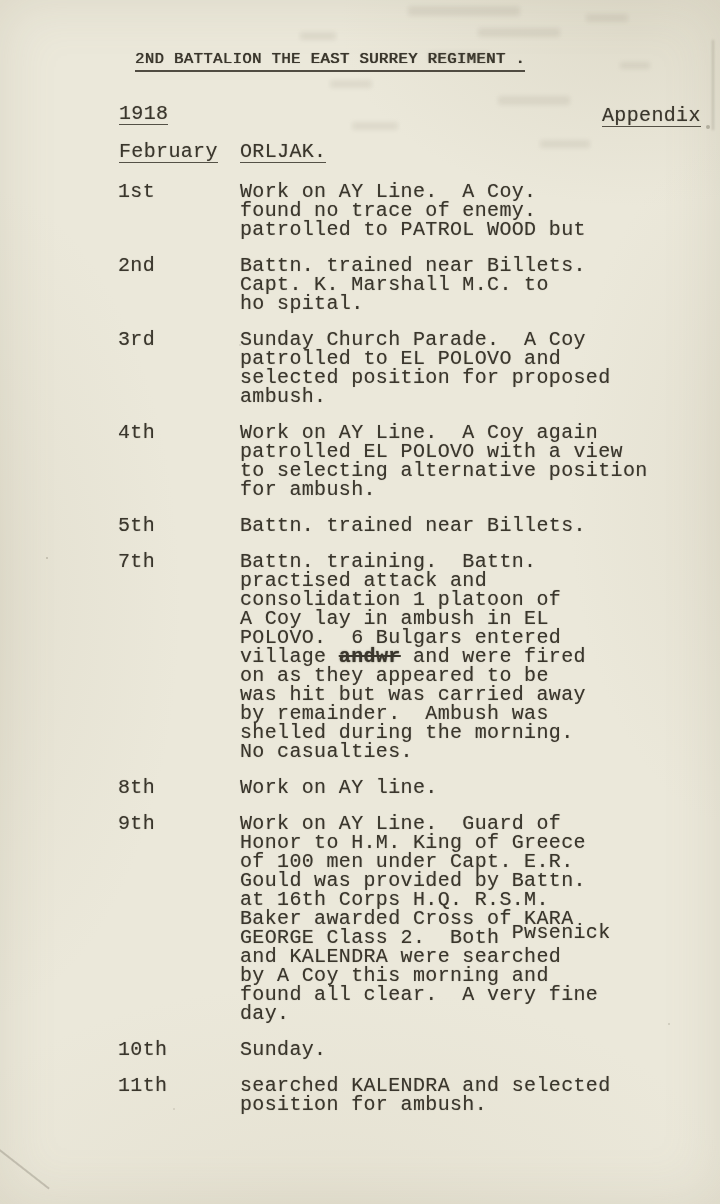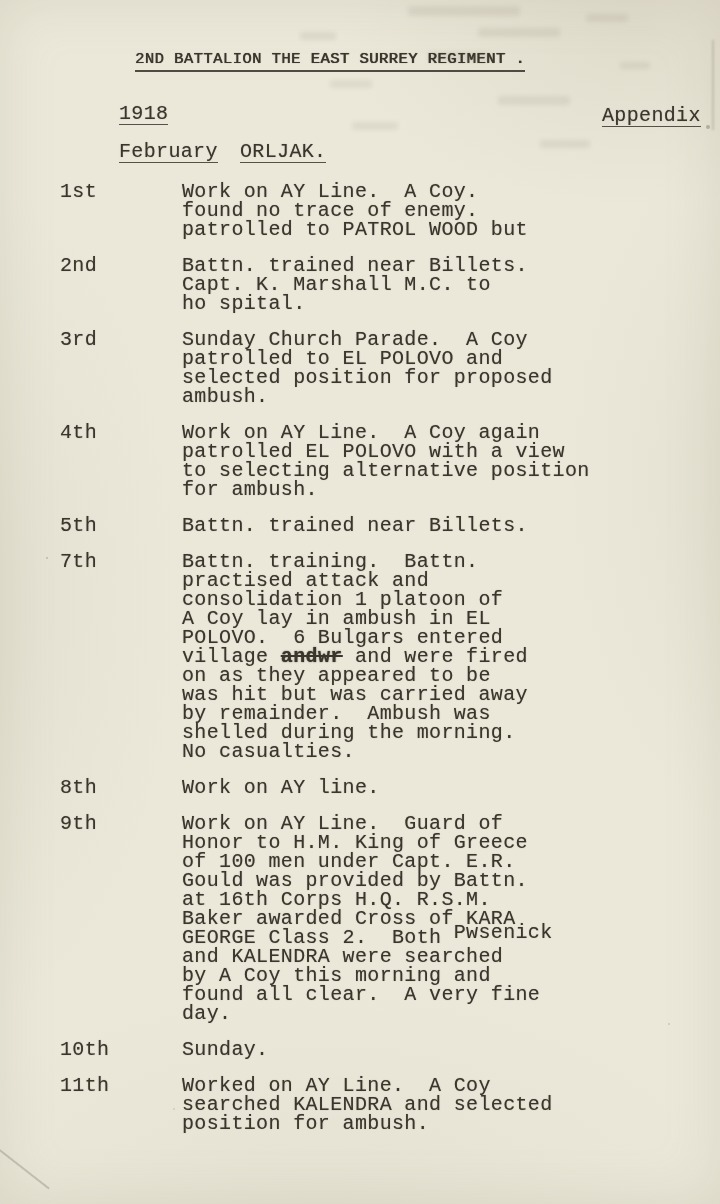--- a/index.html
+++ b/index.html
@@ -68,21 +68,21 @@
     border-bottom:2.5px solid rgba(58,54,44,0.88);
     padding-bottom:2px;
     text-align:center;
   }
   .year{position:absolute;left:119px;top:104px;}
   .appendix{position:absolute;left:602px;top:106px;}
   .month{position:absolute;left:119px;top:142px;}
   .place{position:absolute;left:240px;top:142px;}
 
   .entries{position:absolute;left:0;top:182px;width:720px;}
-  .entry{display:flex;margin-bottom:17px;padding-left:60px;}
+  .entry{display:flex;margin-bottom:17px;padding-left:118px;}
   .entry .date{flex:0 0 122px;}
   .entry .body{flex:1 1 auto;}
 
   .struck{
     font-weight:bold;
     text-decoration:line-through;
     text-decoration-thickness:2px;
     text-shadow:0 0 1.4px rgba(58,54,44,0.85);
     margin-top:10px;
   }
@@ -197,20 +197,19 @@
       </div>
       <div class="entry">
         <span class="date typed">10th</span>
         <div class="body">
           <div class="typed">Sunday.</div>
         </div>
       </div>
       <div class="entry">
         <span class="date typed">11th</span>
         <div class="body">
-          <div class="typed">Worked on AY Line.  A Coy</div>
           <div class="typed">searched KALENDRA and selected</div>
           <div class="typed">position for ambush.</div>
         </div>
       </div>
     </div>
 
 </div>
 
 </body></html>

